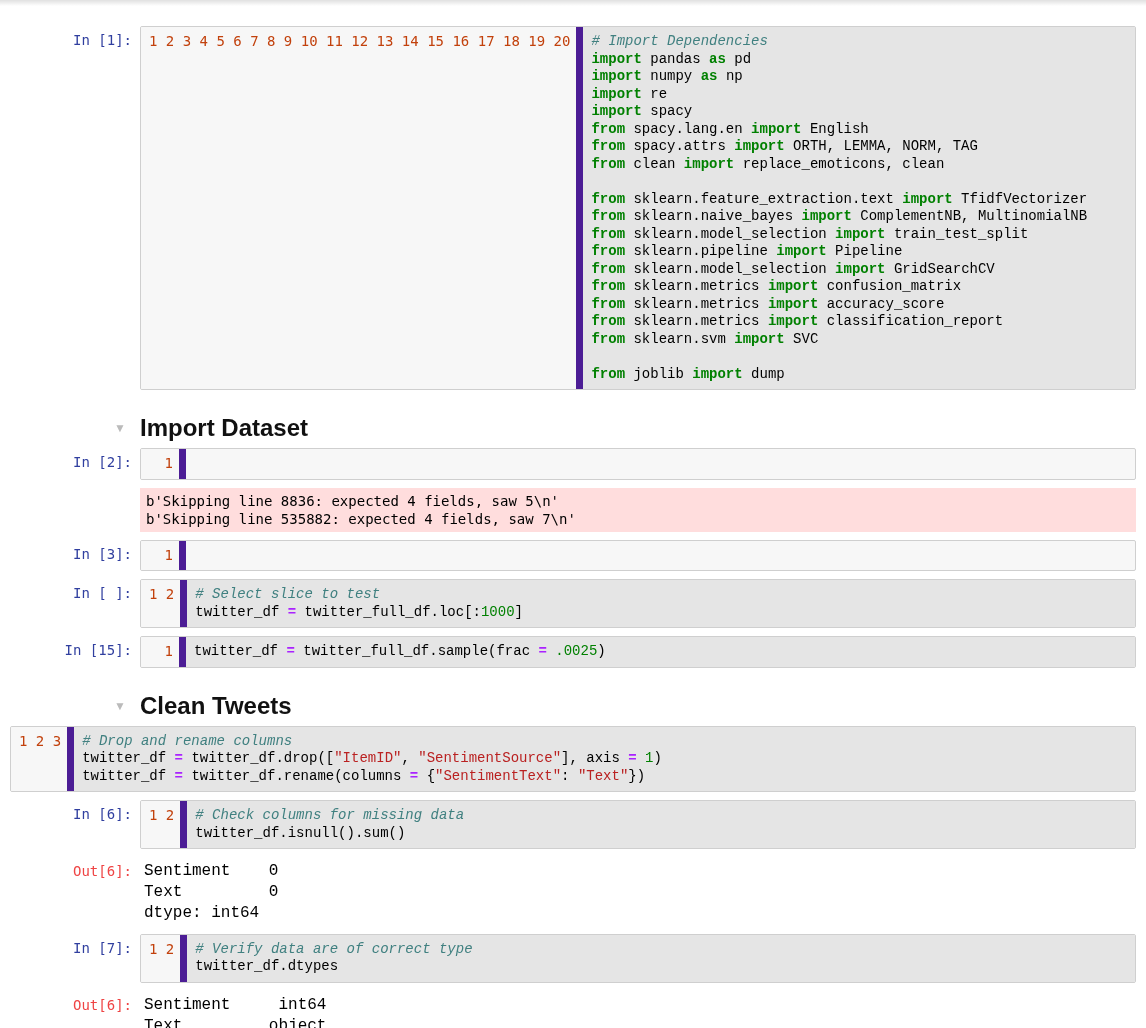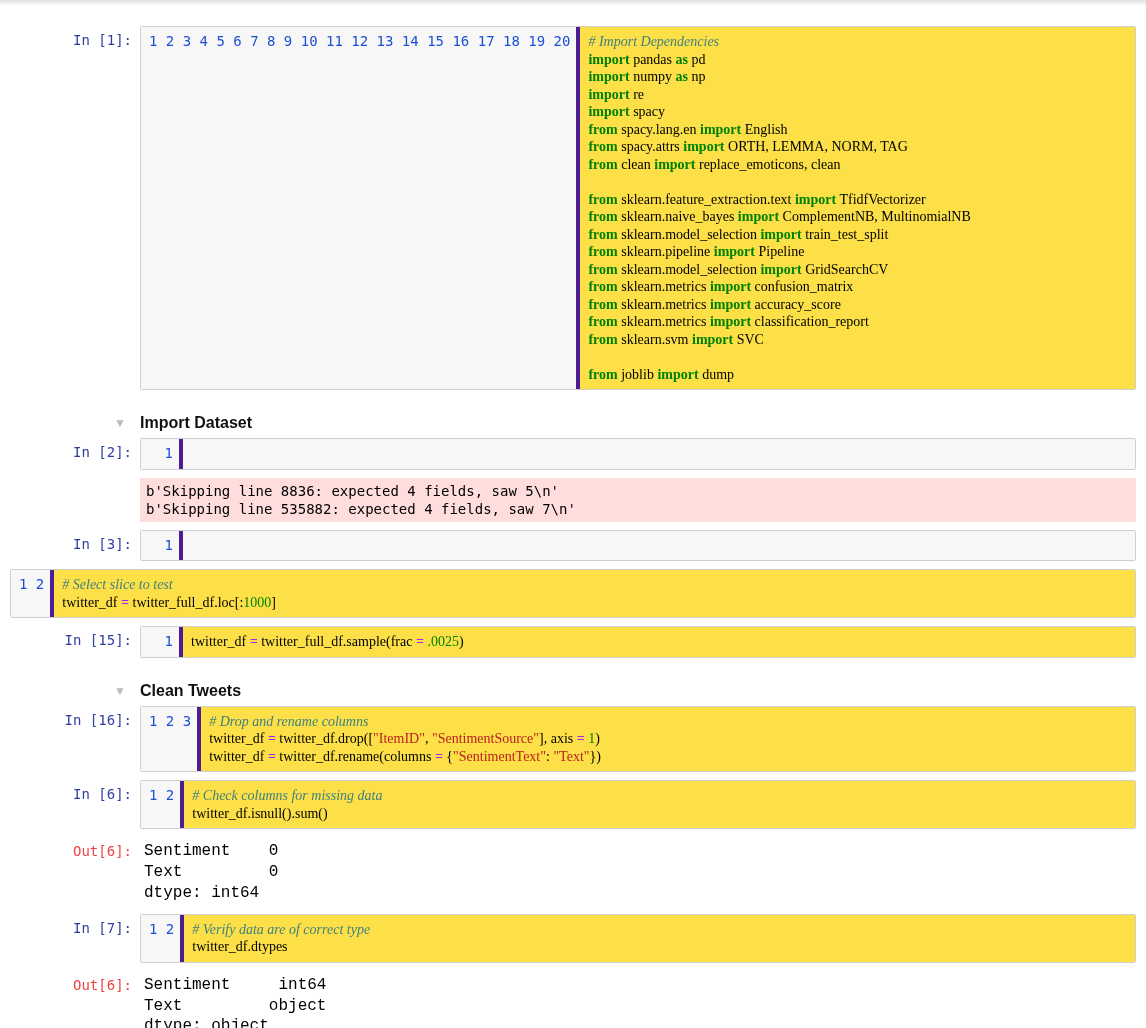--- a/index.html
+++ b/index.html
@@ -41,35 +41,35 @@
   }
   .code-input {
     border: 1px solid #cfcfcf;
     border-radius: 2px;
     background: #f7f7f7;
     display: flex;
     overflow: hidden;
   }
   .gutter {
     background: #f7f7f7;
-    color: #1d4ed8;
+    color: #c2410c;
     text-align: right;
     padding: 6px 6px 6px 8px;
-    border-right: 4px solid #4c1d95;
+    border-right: 7px solid #4c1d95;
     font-family: Menlo, Monaco, Consolas, monospace;
     font-size: 14px;
     line-height: 1.25;
     user-select: none;
     min-width: 24px;
   }
   .code {
     flex: 1;
-    background: #fde047;
+    background: #e5e5e5;
     padding: 6px 8px;
-    font-family: Liberation Serif, serif;
+    font-family: Liberation Mono, monospace;
     font-size: 14px;
     line-height: 1.25;
     white-space: pre;
     overflow: hidden;
   }
   .stderr {
     background: #fdd;
     font-family: Menlo, Monaco, Consolas, monospace;
     font-size: 14px;
     line-height: 1.3;
@@ -93,21 +93,21 @@
     width: 130px;
     flex: 0 0 130px;
     text-align: right;
     padding-right: 14px;
     box-sizing: border-box;
     color: #bbb;
     font-size: 12px;
   }
   .heading-text {
     font-weight: 700;
-    font-size: 16px;
+    font-size: 24px;
     color: #111;
   }
   
   .c  { color: #408080; font-style: italic; }
   .k  { color: #008000; font-weight: 700; }
   .s  { color: #BA2121; }
   .mi { color: #008000; }
   .op { color: #AA22FF; font-weight: 700; }
   .kc { color: #008000; font-weight: 700; }
 
@@ -189,20 +189,21 @@
   <div class="cell">
     <div class="prompt-col prompt-in">In [3]:</div>
     <div class="content-col">
       <div class="code-input">
         <div class="gutter">1</div>
       </div>
     </div>
   </div>
 
   <div class="cell">
+    <div class="prompt-col prompt-in">In [ ]:</div>
     <div class="content-col">
       <div class="code-input">
         <div class="gutter">1
 2</div>
         <div class="code"><span class="tok c"># Select slice to test</span>
 <span class="tok">twitter_df </span><span class="tok op">=</span><span class="tok"> twitter_full_df.loc[:</span><span class="tok mi">1000</span><span class="tok">]</span></div>
       </div>
     </div>
   </div>
 
@@ -217,21 +218,20 @@
   </div>
 
   <div class="heading-cell">
     <div class="heading-toggle">
       <span>▼</span>
     </div>
     <div class="heading-text">Clean Tweets</div>
   </div>
 
   <div class="cell">
-    <div class="prompt-col prompt-in">In [16]:</div>
     <div class="content-col">
       <div class="code-input">
         <div class="gutter">1
 2
 3</div>
         <div class="code"><span class="tok c"># Drop and rename columns</span>
 <span class="tok">twitter_df </span><span class="tok op">=</span><span class="tok"> twitter_df.drop([</span><span class="tok s">"ItemID"</span><span class="tok">, </span><span class="tok s">"SentimentSource"</span><span class="tok">], axis </span><span class="tok op">=</span><span class="tok"> </span><span class="tok mi">1</span><span class="tok">)</span>
 <span class="tok">twitter_df </span><span class="tok op">=</span><span class="tok"> twitter_df.rename(columns </span><span class="tok op">=</span><span class="tok"> {</span><span class="tok s">"SentimentText"</span><span class="tok">: </span><span class="tok s">"Text"</span><span class="tok">})</span></div>
       </div>
     </div>

